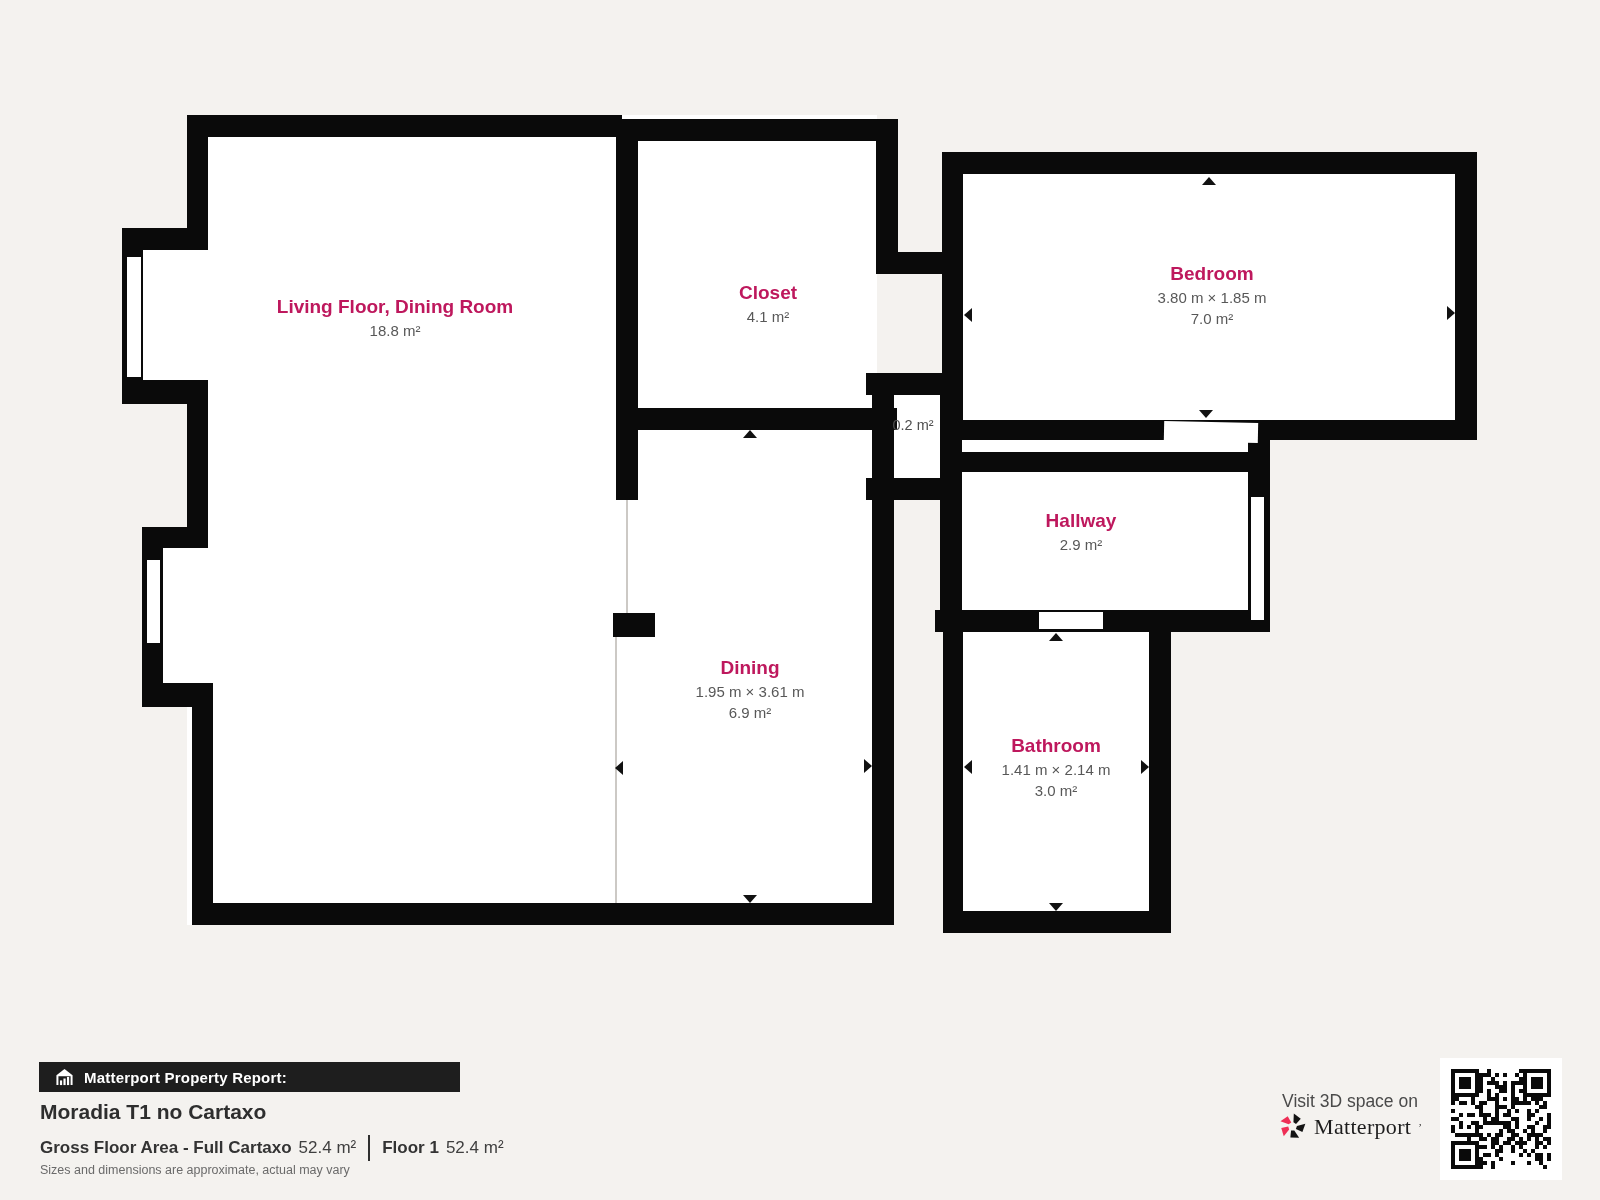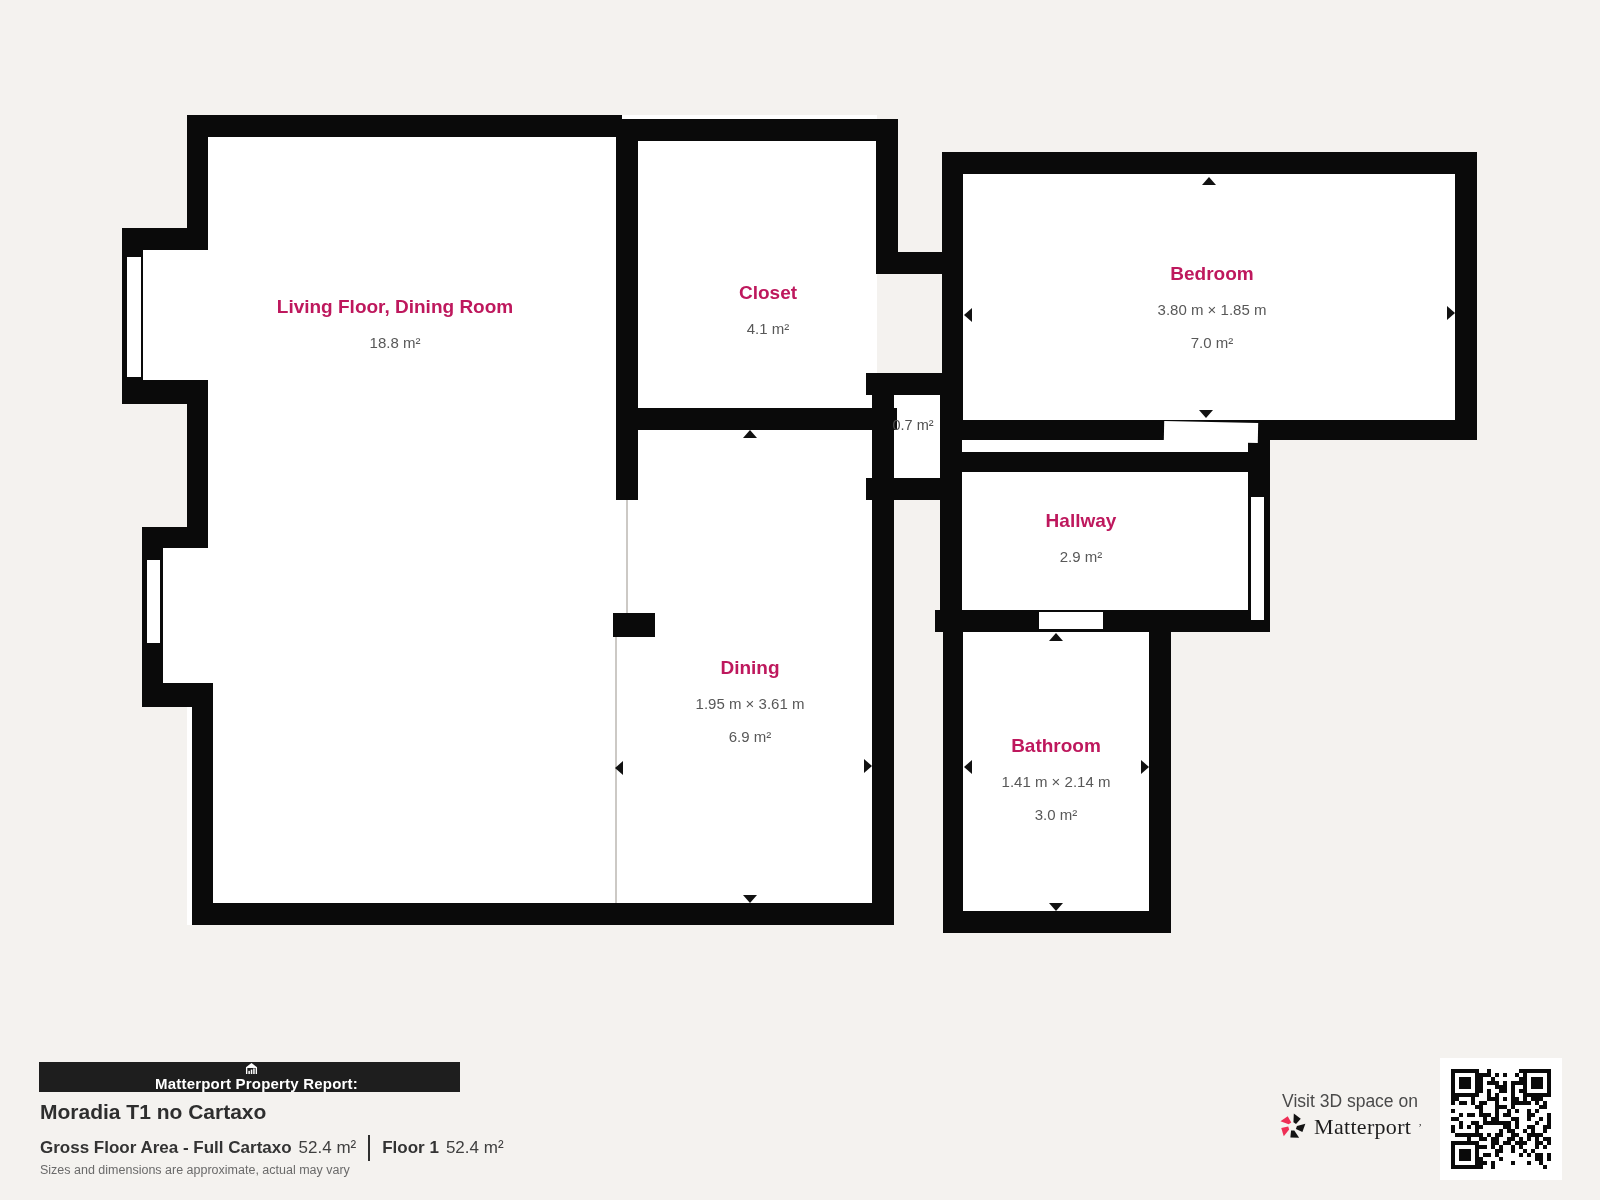--- a/index.html
+++ b/index.html
@@ -12,25 +12,25 @@
   .openline{position:absolute;background:#ccc9c5;}
   
   .arr{position:absolute;width:0;height:0;}
   .arr.up{border-left:7px solid transparent;border-right:7px solid transparent;border-bottom:8px solid #111;}
   .arr.down{border-left:7px solid transparent;border-right:7px solid transparent;border-top:8px solid #111;}
   .arr.left{border-top:7px solid transparent;border-bottom:7px solid transparent;border-right:8px solid #111;}
   .arr.right{border-top:7px solid transparent;border-bottom:7px solid transparent;border-left:8px solid #111;}
   
   .room-label{position:absolute;text-align:center;color:#4c4c4c;line-height:1.15;}
   .room-name{font-size:19px;font-weight:bold;color:#be185d;}
-  .room-dims,.room-area{font-size:15px;color:#585858;margin-top:16px;}
+  .room-dims,.room-area{font-size:15px;color:#585858;margin-top:4px;}
   .nook-label{position:absolute;text-align:center;font-size:14.5px;color:#4f4f4f;}
   
   .report-bar{position:absolute;left:39px;top:1062px;width:421px;height:30px;background:#1e1e1e;
-              display:flex;align-items:center;padding-left:4px;box-sizing:border-box;flex-direction:column;}
+              display:flex;align-items:center;padding-left:16px;box-sizing:border-box;}
   .report-bar-text{color:#ffffff;font-size:15px;font-weight:bold;margin-left:10px;letter-spacing:.2px;}
   .report-title{position:absolute;left:40px;top:1100px;font-size:21px;font-weight:bold;color:#2e2e2e;}
   .report-sub{position:absolute;left:40px;top:1135px;display:flex;align-items:center;font-size:17px;color:#3c3c3c;}
   .report-sub b{font-weight:bold;color:#333;}
   .report-sub .val{margin-left:7px;font-weight:normal;color:#3f3f3f;}
   .vdivider{width:2px;height:26px;background:#2f2f2f;margin:0 12px;}
   .report-disclaimer{position:absolute;left:40px;top:1163px;font-size:12.5px;color:#6a6a6a;}
   
   .visit-text{position:absolute;left:1229px;top:1091px;width:242px;text-align:center;
               font-size:17.5px;color:#4a4a4a;}
@@ -116,21 +116,21 @@
   <div class="room-label" style="left:648px;top:282px;width:240px">
     <div class="room-name">Closet</div>
     <div class="room-area">4.1 m²</div>
   </div>
   <div class="room-label" style="left:1032px;top:263px;width:360px">
     <div class="room-name">Bedroom</div>
     <div class="room-dims">3.80 m × 1.85 m</div>
     <div class="room-area">7.0 m²</div>
   </div>
   <div class="nook-label" style="left:853px;top:417px;width:120px">
-    <span>0.7 m²</span>
+    <span>0.2 m²</span>
   </div>
   <div class="room-label" style="left:961px;top:510px;width:240px">
     <div class="room-name">Hallway</div>
     <div class="room-area">2.9 m²</div>
   </div>
   <div class="room-label" style="left:635px;top:657px;width:230px">
     <div class="room-name">Dining</div>
     <div class="room-dims">1.95 m × 3.61 m</div>
     <div class="room-area">6.9 m²</div>
   </div>

